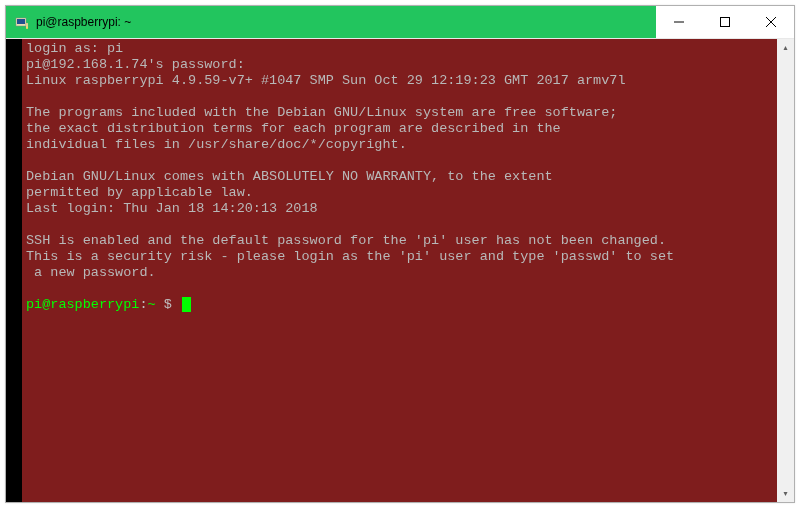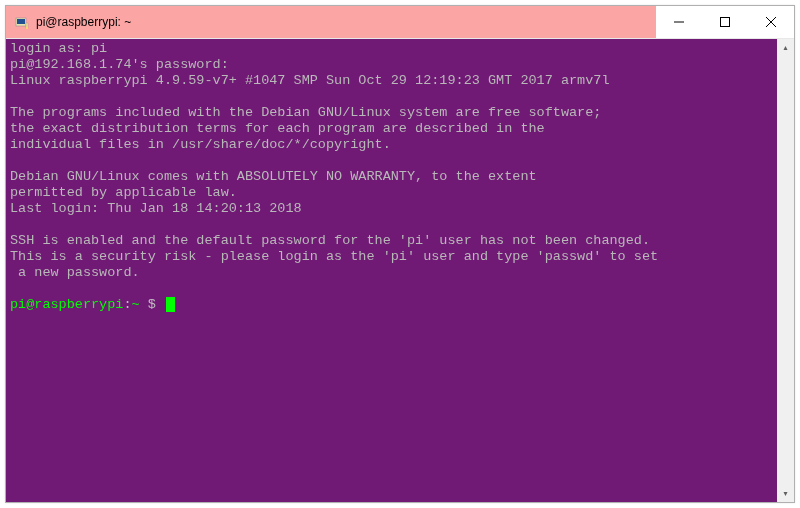--- a/index.html
+++ b/index.html
@@ -14,21 +14,21 @@
       width: 100%;
       height: 100%;
       border: 1px solid #b0b0b0;
       background: #fff;
       display: flex;
       flex-direction: column;
       box-shadow: 0 0 2px rgba(0,0,0,0.1);
     }
     .titlebar {
       height: 33px;
-      background: #fca5a5;
+      background: #22c55e;
       display: flex;
       align-items: center;
       border-bottom: 1px solid #e8e8e8;
     }
     .titlebar-icon {
       width: 16px;
       height: 16px;
       margin-left: 8px;
       margin-right: 6px;
       display: inline-flex;
@@ -55,29 +55,30 @@
       color: #000;
     }
     .terminal-wrap {
       flex: 1;
       display: flex;
       background: #000;
       overflow: hidden;
     }
     .terminal {
       flex: 1;
-      background: #701a75;
+      background: #7f1d1d;
       color: #c0c0c0;
       font-family: "Consolas", "Courier New", monospace;
       font-size: 13.5px;
       line-height: 16px;
       padding: 2px 4px;
       white-space: pre-wrap;
       word-break: break-word;
       overflow: hidden;
+      margin-left: 16px;
     }
     .scrollbar {
       width: 17px;
       background: #f0f0f0;
       position: relative;
       display: flex;
       flex-direction: column;
     }
     .scroll-arrow {
       height: 17px;

